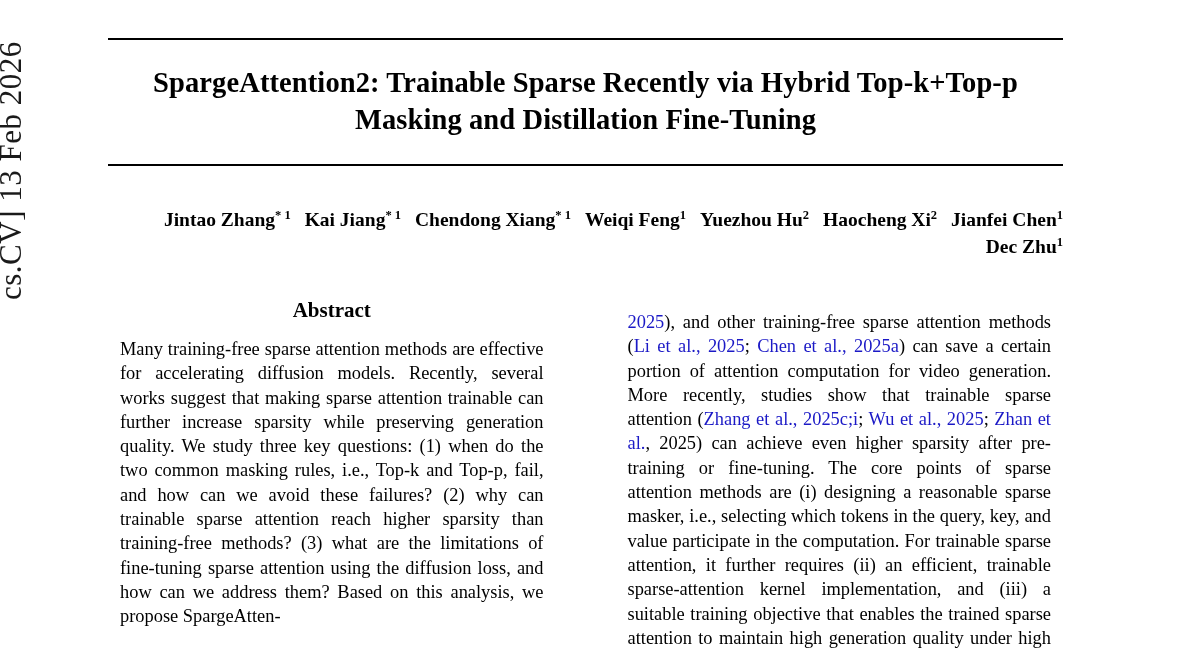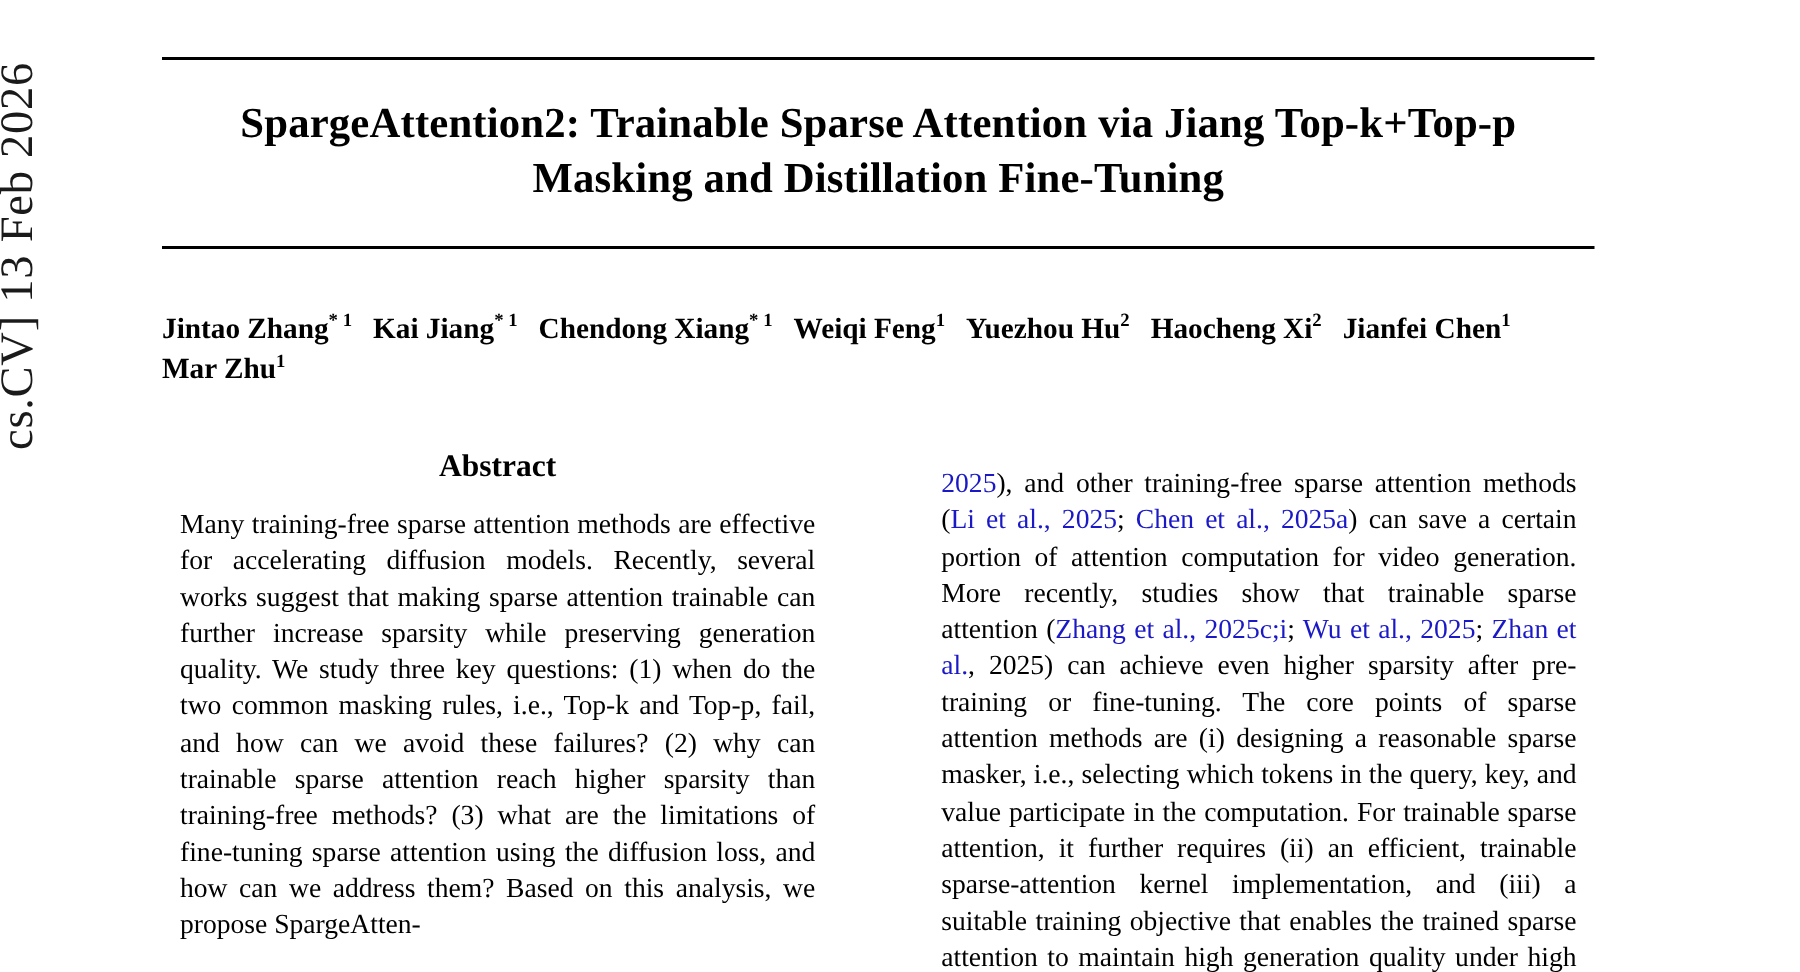--- a/index.html
+++ b/index.html
@@ -49,21 +49,21 @@
   .title {
     text-align: center;
     font-weight: bold;
     font-size: 28.5px;
     line-height: 37px;
     margin: 24px 4px 26px 4px;
     letter-spacing: 0.1px;
   }
 
   .authors {
-    text-align: left;
+    text-align: right;
     font-weight: bold;
     font-size: 19.5px;
     line-height: 27px;
     margin-top: 40px;
   }
   .authors .aname { white-space: nowrap; }
   .authors .sep { display: inline-block; width: 14px; }
   sup {
     font-size: 12.5px;
     vertical-align: super;
@@ -102,28 +102,28 @@
 </style>
 </head>
 <body>
 
 <div class="arxiv-stamp">cs.CV]  13 Feb 2026</div>
 
 <div class="page">
 
   <div class="rule rule-top"></div>
 
-  <div class="title">SpargeAttention2: Trainable Sparse Attention via Jiang Top-k+Top-p Masking and Distillation Fine-Tuning</div>
+  <div class="title">SpargeAttention2: Trainable Sparse Recently via Hybrid Top-k+Top-p Masking and Distillation Fine-Tuning</div>
 
   <div class="rule rule-bottom"></div>
 
   <div class="authors">
     <span class="aname"><span>Jintao Zhang</span><sup>* 1</sup></span><span class="sep"></span><span class="aname"><span>Kai Jiang</span><sup>* 1</sup></span><span class="sep"></span><span class="aname"><span>Chendong Xiang</span><sup>* 1</sup></span><span class="sep"></span><span class="aname"><span>Weiqi Feng</span><sup>1</sup></span><span class="sep"></span><span class="aname"><span>Yuezhou Hu</span><sup>2</sup></span><span class="sep"></span><span class="aname"><span>Haocheng Xi</span><sup>2</sup></span><span class="sep"></span><span class="aname"><span>Jianfei Chen</span><sup>1</sup></span>
     <br>
-    <span class="aname"><span>Mar Zhu</span><sup>1</sup></span>
+    <span class="aname"><span>Dec Zhu</span><sup>1</sup></span>
   </div>
 
   <div class="columns">
 
     <div class="col col-left">
       <div class="abstract-head">Abstract</div>
       <p class="body">Many training-free sparse attention methods are effective for accelerating diffusion models. Recently, several works suggest that making sparse attention trainable can further increase sparsity while preserving generation quality. We study three key questions: (1) when do the two common masking rules, i.e., Top-k and Top-p, fail, and how can we avoid these failures? (2) why can trainable sparse attention reach higher sparsity than training-free methods? (3) what are the limitations of fine-tuning sparse attention using the diffusion loss, and how can we address them? Based on this analysis, we propose SpargeAtten-</p>
     </div>
 
     <div class="col col-right">

